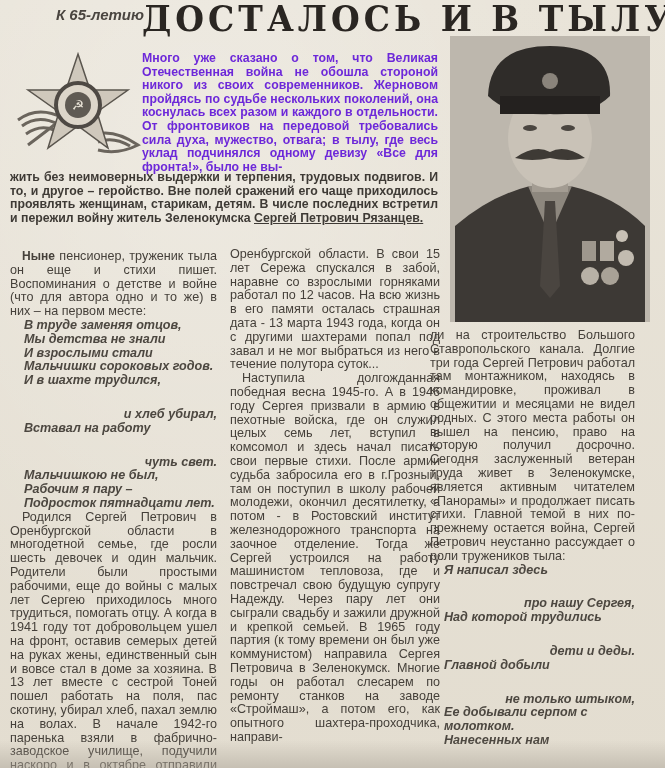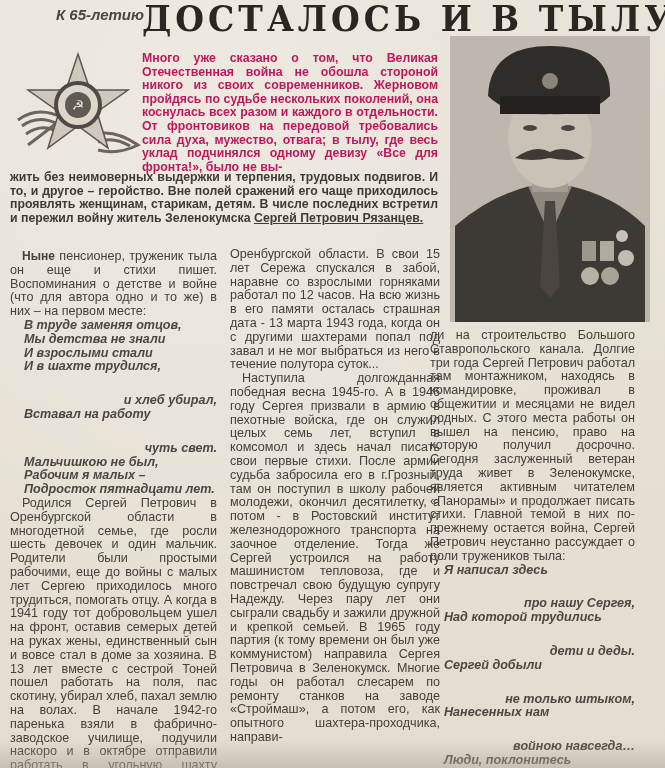--- a/index.html
+++ b/index.html
@@ -25,21 +25,21 @@
     font-family: "DejaVu Serif", serif; font-weight: bold;
     font-size: 33px; letter-spacing: 4px; line-height: 38px;
     color: #2a2622; white-space: nowrap; transform: scaleY(1.05);
   }
   .emblem {
     position: absolute; left: 8px; top: 50px; width: 140px; height: 110px;
   }
   .lead {
     position: absolute; left: 142px; top: 52px; width: 296px;
     font-weight: bold; font-size: 12.3px; line-height: 13.6px;
-    text-align: justify; color: #be185d; hyphens: auto;
+    text-align: justify; color: #6d28d9; hyphens: auto;
   }
   .lead-cont {
     position: absolute; left: 10px; top: 171px; width: 428px;
     font-weight: bold; font-size: 12.3px; line-height: 13.6px;
     text-align: justify; color: #3e3a35;
   }
   .lead-cont .name { text-decoration: underline; }
   .photo {
     position: absolute; left: 450px; top: 36px; width: 200px; height: 286px;
     background: linear-gradient(180deg, #b9b3aa 0%, #c9c3b9 40%, #a8a199 100%);
@@ -128,45 +128,47 @@
     <circle cx="172" cy="200" r="6" fill="#c8c1b6"></circle>
   </svg>
 </div>
 
 <div class="col col1">
   <p><span class="dropword">Ныне</span><span> пенсионер, труженик тыла он еще и стихи пишет. Воспоминания о детстве и войне (что для автора одно и то же) в них – на первом месте:</span></p>
   <div class="poem" id="poem1">
       <span>В труде заменяя отцов,</span>
       <span>Мы детства не знали</span>
       <span>И взрослыми стали</span>
+      <span>Мальчишки сороковых годов.</span>
       <span>И в шахте трудился,</span>
       <span class="r">и хлеб убирал,</span>
       <span>Вставал на работу</span>
       <span class="r">чуть свет.</span>
       <span>Мальчишкою не был,</span>
-      <span>Рабочим я малых –</span>
+      <span>Рабочим я пару –</span>
       <span>Подросток пятнадцати лет.</span>
     </div>
   <p>Родился Сергей Петрович в Оренбургской области в многодетной семье, где росли шесть девочек и один мальчик. Родители были простыми рабочими, еще до войны с малых лет Сергею приходилось много трудиться, помогать отцу. А когда в 1941 году тот добровольцем ушел на фронт, оставив семерых детей на руках жены, единственный сын и вовсе стал в доме за хозяина. В 13 лет вместе с сестрой Тоней пошел работать на поля, пас скотину, убирал хлеб, пахал землю на волах. В начале 1942-го паренька взяли в фабрично-заводское училище, подучили наскоро и в октябре отправили работать в угольную шахту «Северная»</p>
 </div>
 
 <div class="col col2">
   <p class="noind">Оренбургской области. В свои 15 лет Сережа спускался в забой, наравне со взрослыми горняками работал по 12 часов. На всю жизнь в его памяти осталась страшная дата - 13 марта 1943 года, когда он с другими шахтерами попал под завал и не мог выбраться из него в течение полутора суток...</p>
   <p>Наступила долгожданная победная весна 1945-го. А в 1946 году Сергея призвали в армию в пехотные войска, где он служил целых семь лет, вступил в комсомол и здесь начал писать свои первые стихи. После армии судьба забросила его в г.Грозный, там он поступил в школу рабочей молодежи, окончил десятилетку, а потом - в Ростовский институт железнодорожного транспорта на заочное отделение. Тогда же Сергей устроился на работу машинистом тепловоза, где и повстречал свою будущую супругу Надежду. Через пару лет они сыграли свадьбу и зажили дружной и крепкой семьей. В 1965 году партия (к тому времени он был уже коммунистом) направила Сергея Петровича в Зеленокумск. Многие годы он работал слесарем по ремонту станков на заводе «Строймаш», а потом его, как опытного шахтера-проходчика, направи-</p>
 </div>
 
 <div class="col col3">
   <p class="noind">ли на строительство Большого Ставропольского канала. Долгие три года Сергей Петрович работал там монтажником, находясь в командировке, проживал в общежитии и месяцами не видел родных. С этого места работы он вышел на пенсию, право на которую получил досрочно. Сегодня заслуженный ветеран труда живет в Зеленокумске, является активным читателем «Панорамы» и продолжает писать стихи. Главной темой в них по-прежнему остается война, Сергей Петрович неустанно рассуждает о роли тружеников тыла:</p>
   <div class="poem" id="poem2">
       <span>Я написал здесь</span>
       <span class="r">про нашу Сергея,</span>
       <span>Над которой трудились</span>
       <span class="r">дети и деды.</span>
-      <span>Сергей добыли</span>
+      <span>Главной добыли</span>
       <span class="r">не только штыком,</span>
+      <span>Ее добывали серпом с молотком.</span>
       <span>Нанесенных нам</span>
       <span class="r">войною навсегда…</span>
       <span>Люди, поклонитесь ветеранам,</span>
       <span>Ветеранам тяжкого труда.</span>
     </div>
 </div>
 
 <div class="fold"></div>
 <div class="author">Е.КУРТЕЕВА</div>
 

